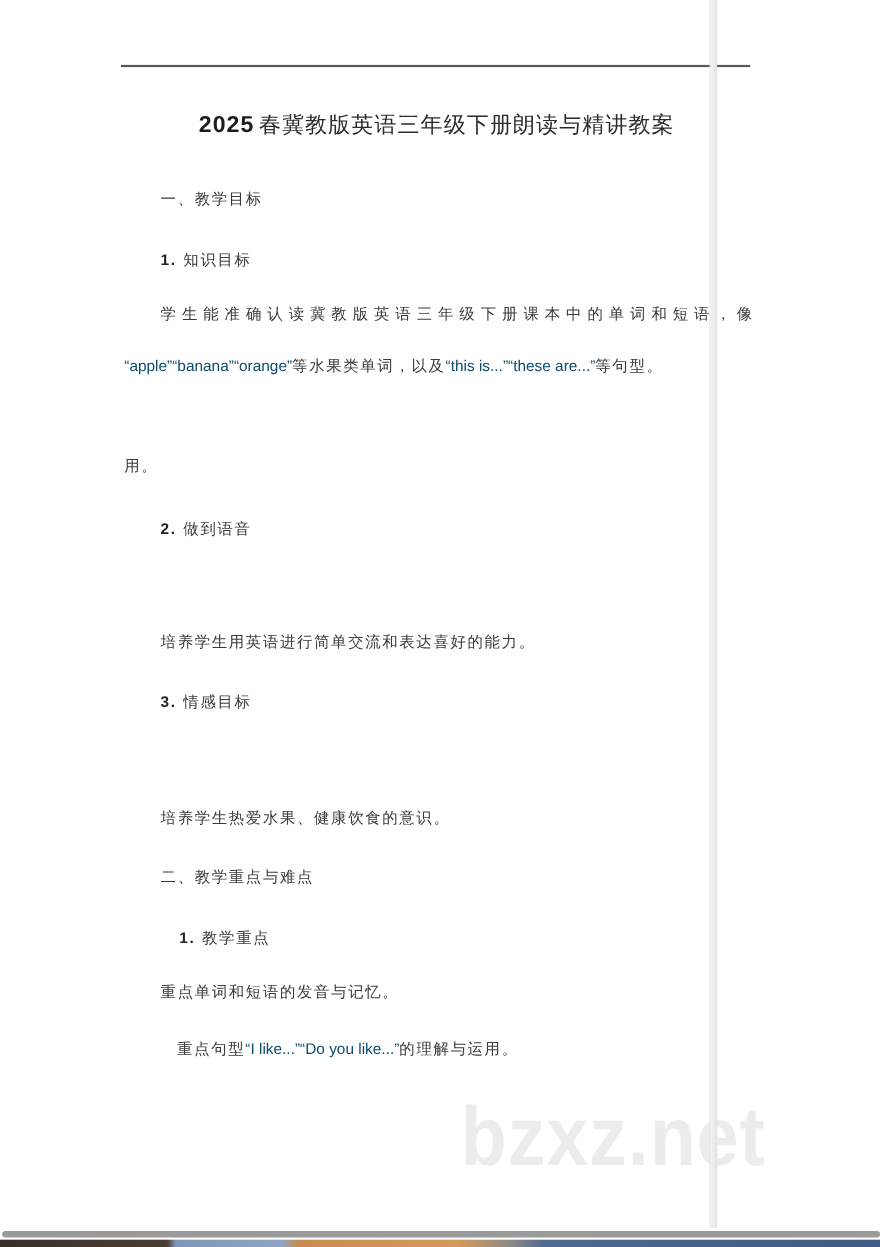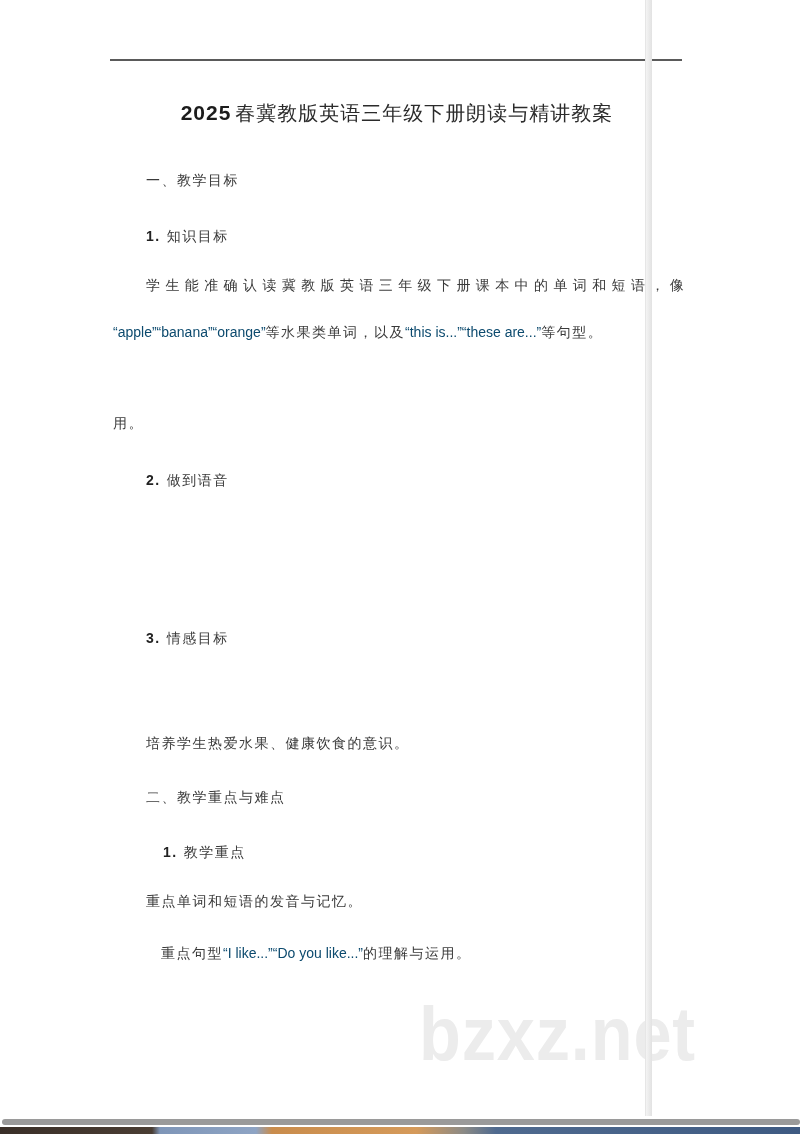--- a/index.html
+++ b/index.html
@@ -148,20 +148,23 @@
 
     <div class="para flush" style="top:415px;">
       <span>用。</span>
     </div>
 
     <div class="para" style="top:472px;">
       <span class="num">2.</span><span>做到语音</span>
     </div>
 
 
+    <div class="para" style="top:575px;">
+      <span>培养学生用英语进行简单交流和表达喜好的能力。</span>
+    </div>
 
     <div class="para" style="top:630px;">
       <span class="num">3.</span><span>情感目标</span>
     </div>
 
 
     <div class="para" style="top:735px;">
       <span>培养学生热爱水果、健康饮食的意识。</span>
     </div>
 

